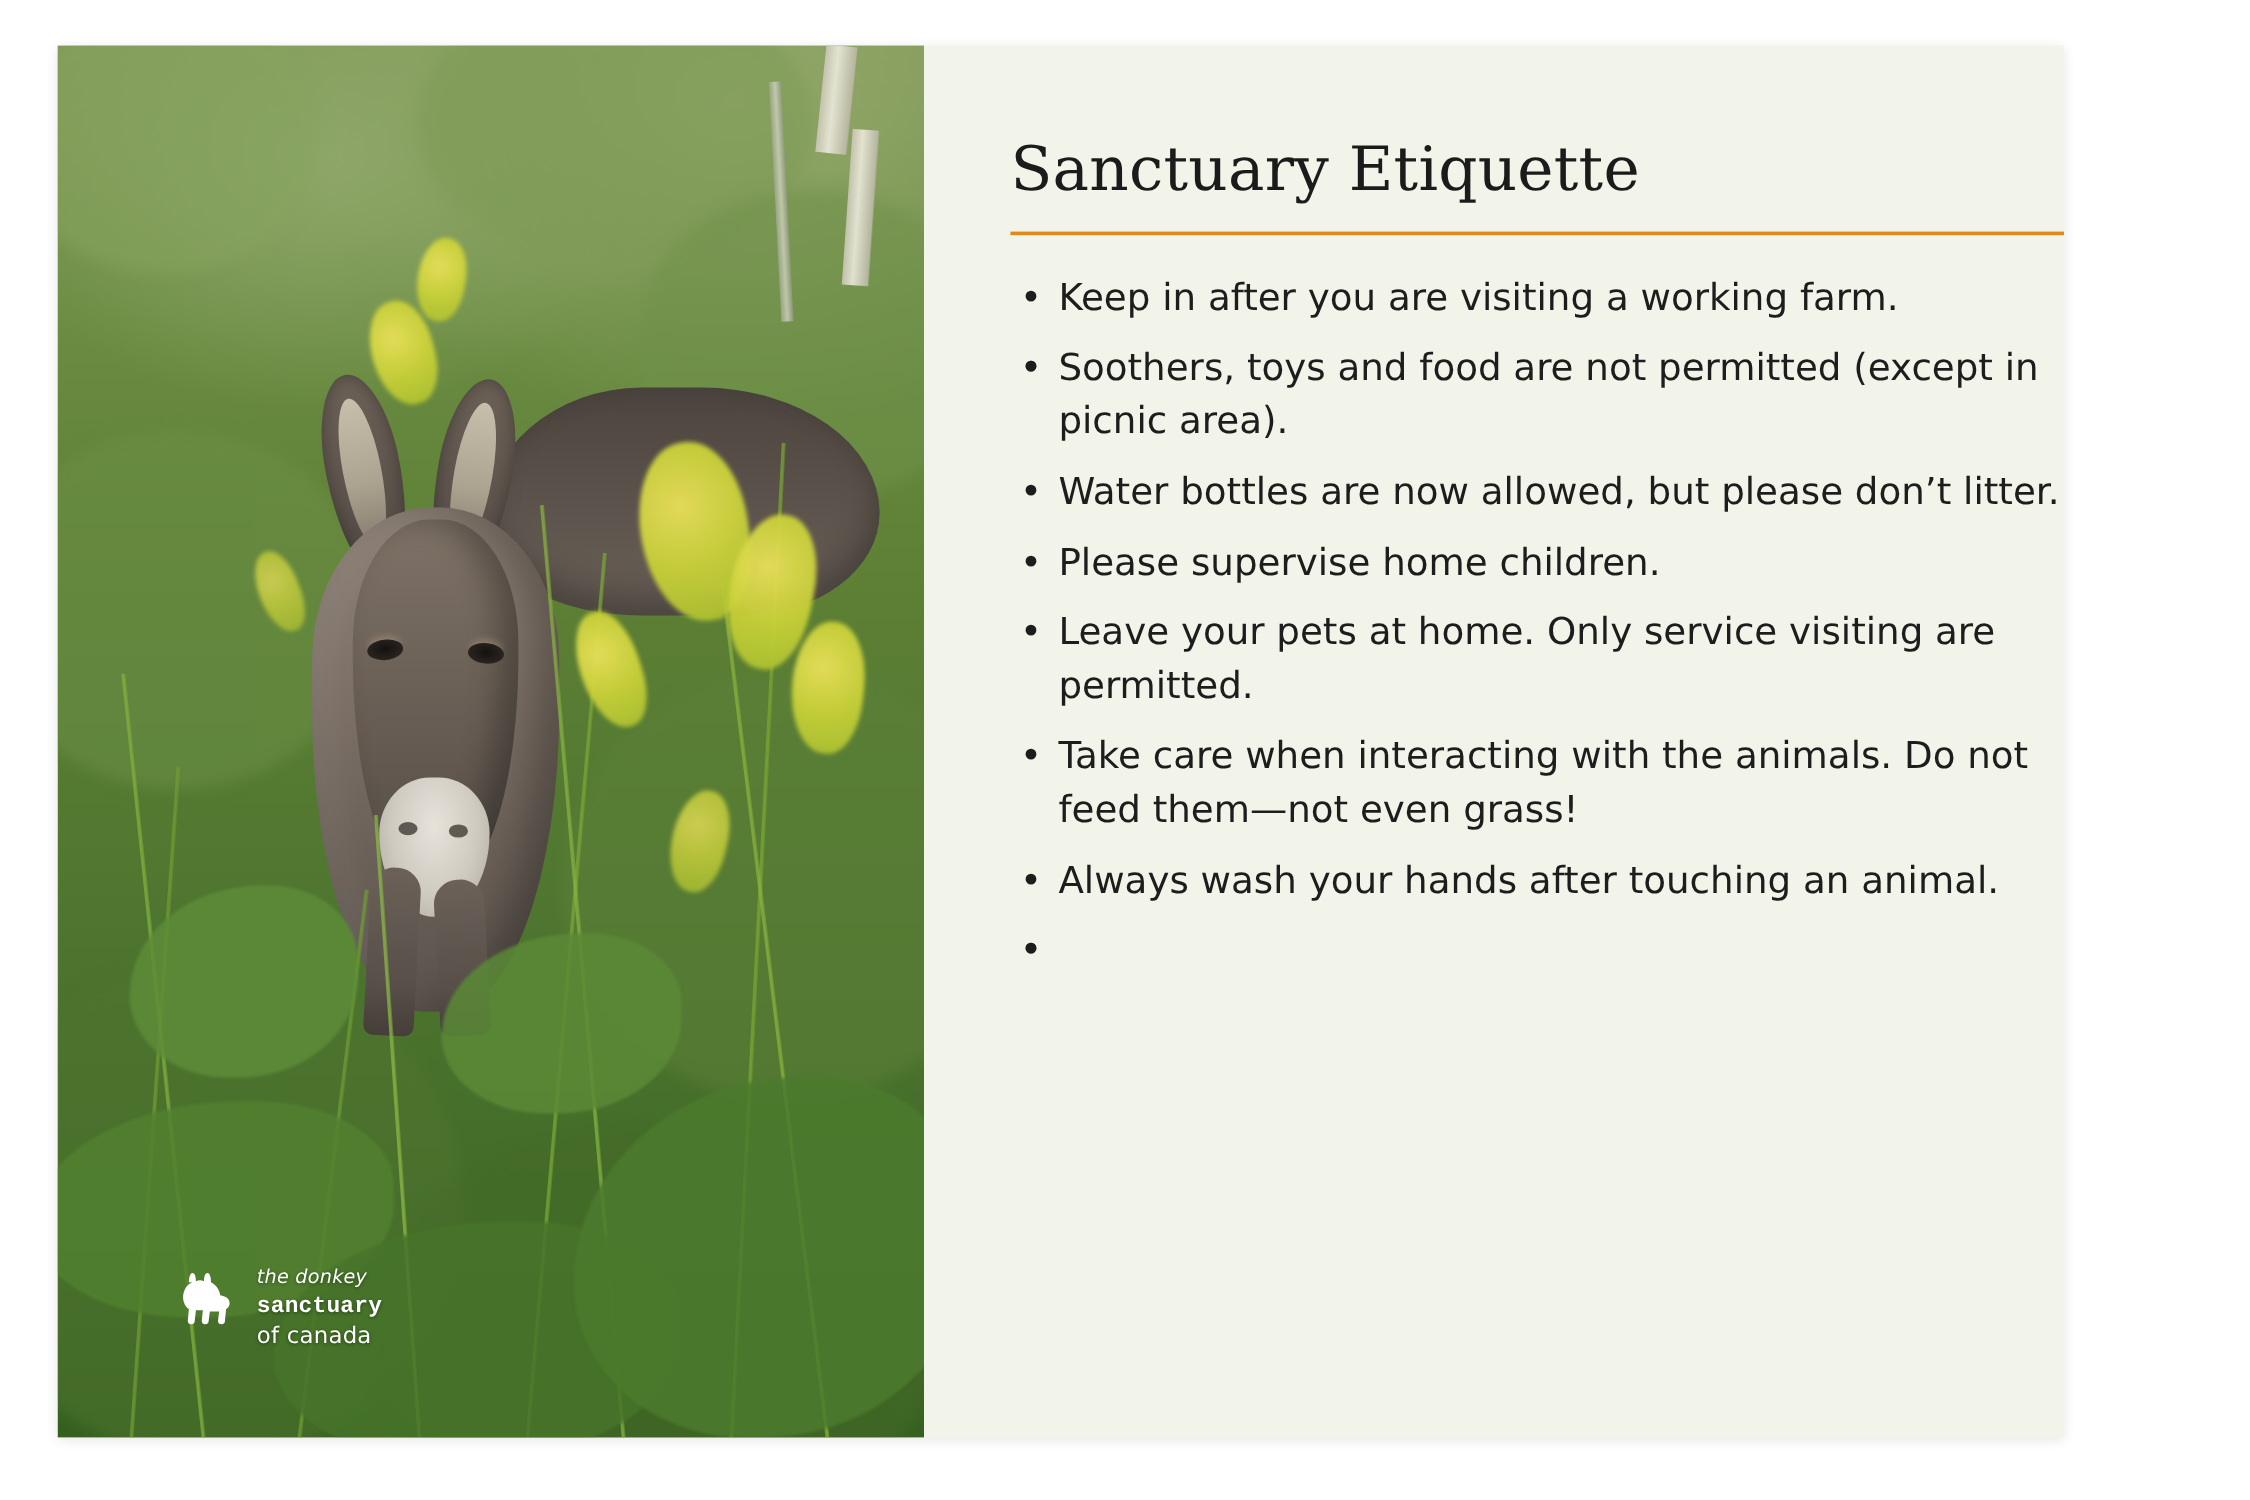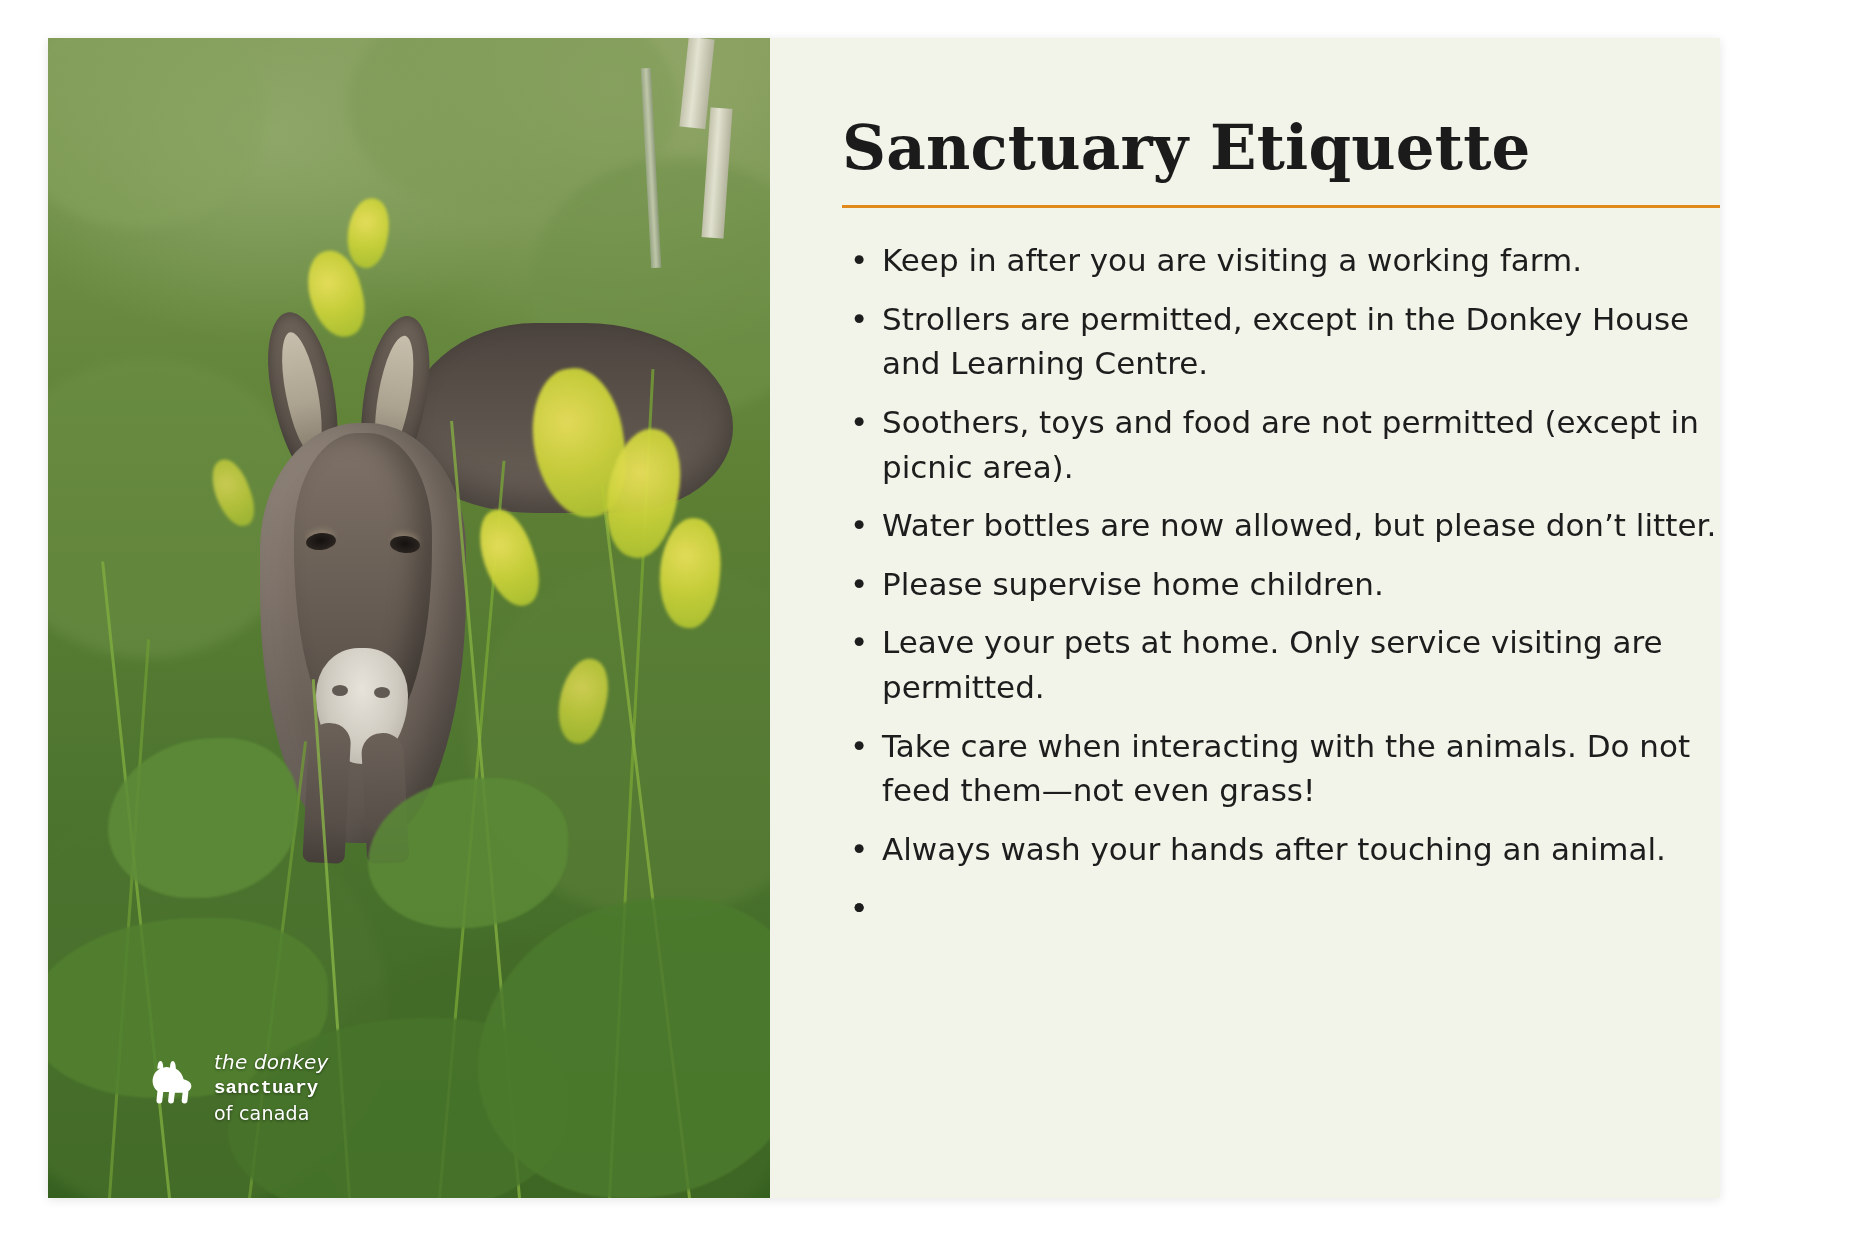--- a/index.html
+++ b/index.html
@@ -165,33 +165,33 @@
     color: #ffffff;
   }
   .logo .mark { width: 62px; height: 62px; }
   .logo .txt {
     font-family: "DejaVu Sans", sans-serif;
     font-size: 19px;
     line-height: 1.32;
     letter-spacing: .2px;
     text-shadow: 0 1px 3px rgba(0,0,0,.45);
   }
-  .logo .txt .l1 { font-style: italic; font-size: 20px; display:inline; }
+  .logo .txt .l1 { font-style: italic; font-size: 16px; display:inline; }
   .logo .txt .l-strong { font-weight: 600; font-family: Liberation Mono, monospace; }
 
   
   .panel {
     flex: 1 1 auto;
     padding: 74px 64px 40px 72px;
     box-sizing: border-box;
   }
   .title {
     font-family: "DejaVu Serif", serif;
-    font-size: 61px;
-    font-weight: 700;
+    font-size: 51px;
+    font-weight: 400;
     color: #1b1b1b;
     letter-spacing: .2px;
     margin: 0 0 22px 0;
   }
   .rule {
     height: 3px;
     background: #e08a1e;
     width: 880px;
     margin-bottom: 30px;
   }
@@ -293,21 +293,21 @@
         <div>of canada</div>
       </div>
     </div>
   </div>
 
   <div class="panel">
     <h1 class="title">Sanctuary Etiquette</h1>
     <div class="rule"></div>
     <ul class="rules">
         <li><span class="bullet">•</span><span>Keep in after you are visiting a working farm.</span></li>
-        <li><span class="bullet">•</span><span>Strollers are permitted, except in the Donkey House and Learning Centre.</span></li>
+        <li><span class="bullet">•</span></li>
         <li><span class="bullet">•</span><span>Soothers, toys and food are not permitted (except in picnic area).</span></li>
         <li><span class="bullet">•</span><span>Water bottles are now allowed, but please don’t litter.</span></li>
         <li><span class="bullet">•</span><span>Please supervise home children.</span></li>
         <li><span class="bullet">•</span><span>Leave your pets at home. Only service visiting are permitted.</span></li>
         <li><span class="bullet">•</span><span>Take care when interacting with the animals. Do not feed them—not even grass!</span></li>
         <li><span class="bullet">•</span><span>Always wash your hands after touching an animal.</span></li>
         <li><span class="bullet">•</span></li>
         <li><span class="bullet">•</span></li>
       </ul>
   </div>

